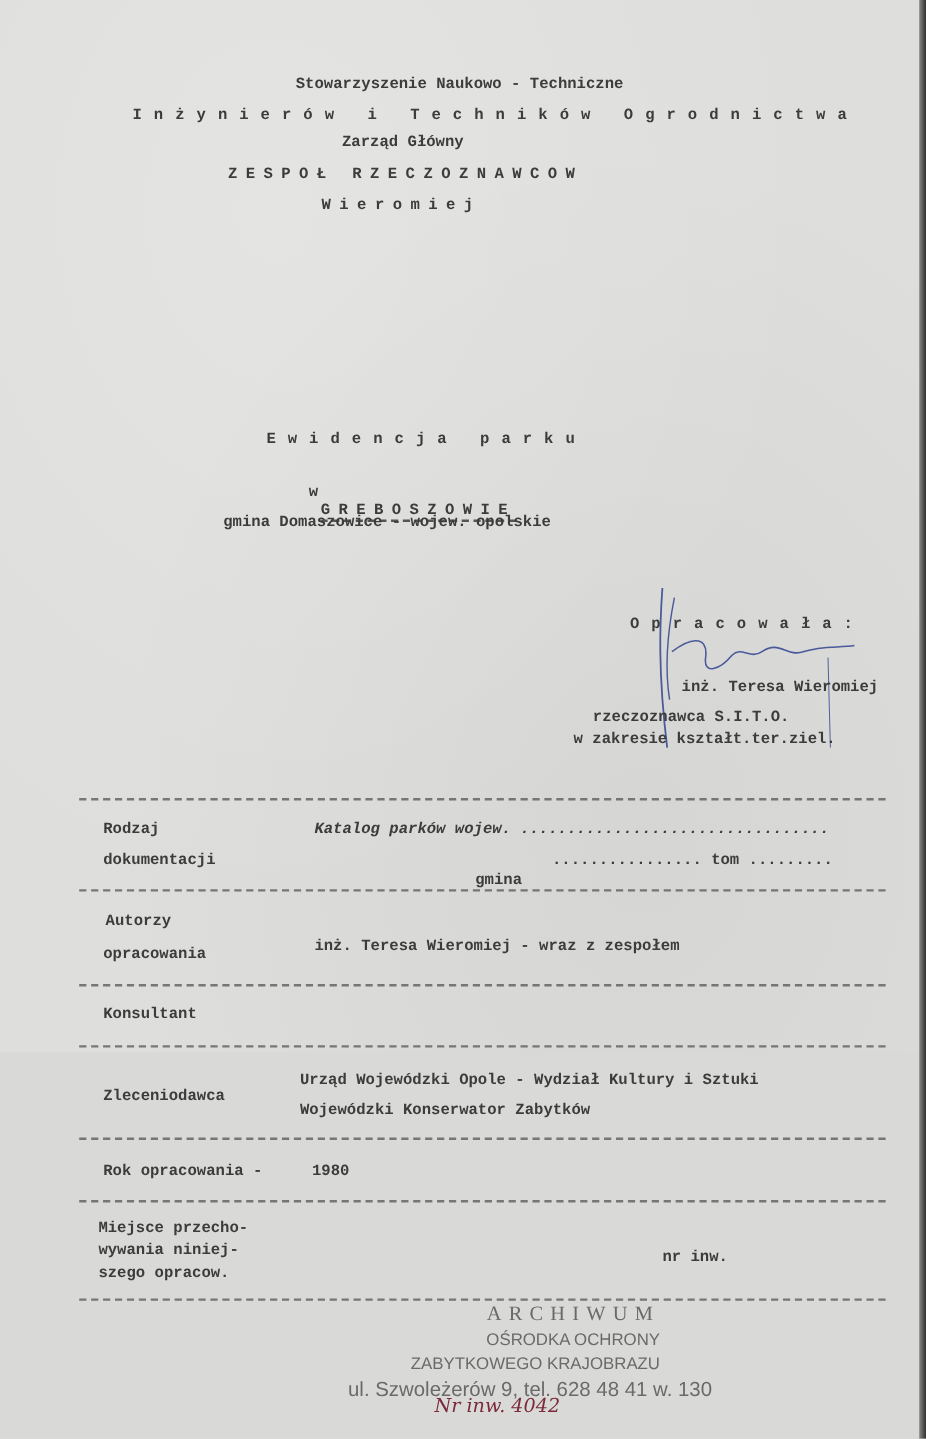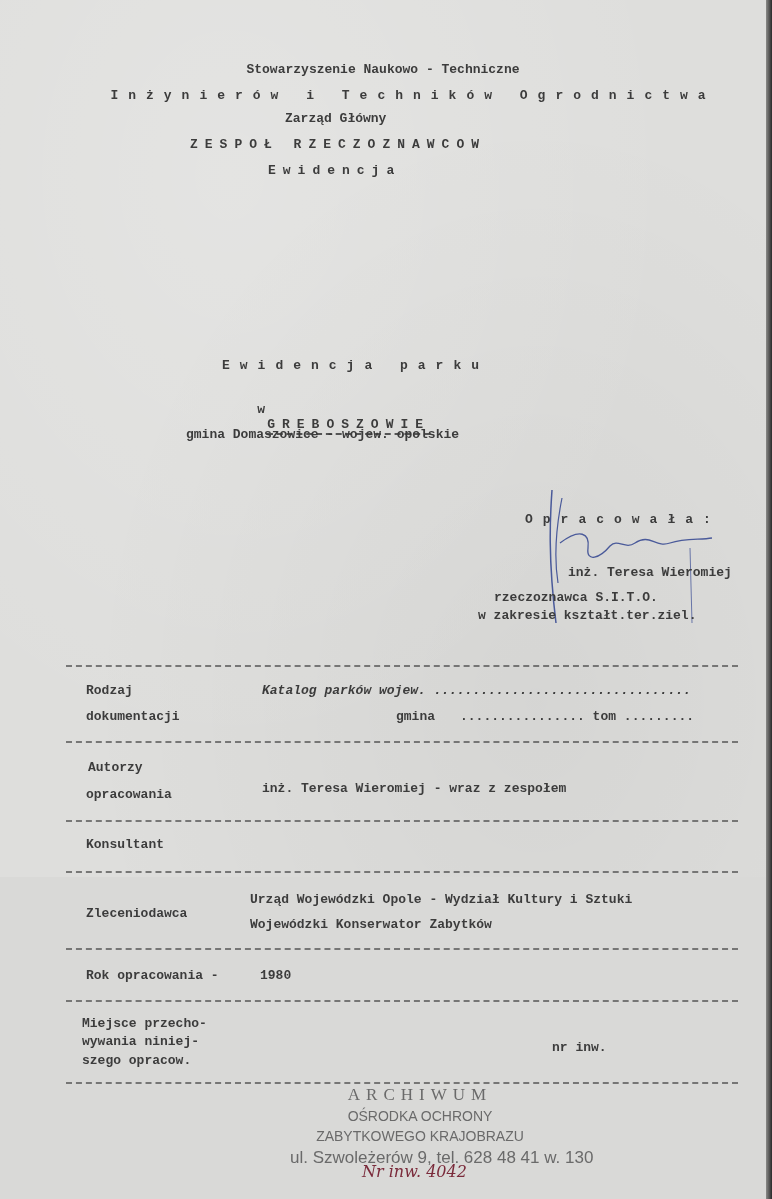--- a/index.html
+++ b/index.html
@@ -28,40 +28,40 @@
     .center { left: 0; width: 766px; text-align: center; }
     .dash {
       position: absolute; height: 0; border-top: 2px dashed #555;
       opacity: 0.75;
     }
     .ul { border-bottom: 2px dashed #555; padding-bottom: 1px; }
     .sig {
       position: absolute; left: 540px; top: 488px; width: 180px; height: 140px;
     }
     .stamp {
-      position: absolute; left: 290px; width: 260px; text-align: center;
+      position: absolute; left: 290px; width: 260px; text-align: right;
       font-family: "Liberation Sans", "DejaVu Sans", sans-serif; color: #6a6a6a;
     }
     .stamp-title { font-family: "Liberation Serif", "DejaVu Serif", serif; font-size: 17px; letter-spacing: 6px; top: 1085px; }
     .stamp-l { font-size: 14px; }
     .hand {
       font-family: "DejaVu Serif", serif; font-style: italic; color: #7a2a3a;
       font-size: 16px;
     }
   </style>
 </head>
 <body>
 
 <div class="page">
 
   <div class="abs tw center" style="top:62px;">Stowarzyszenie Naukowo - Techniczne</div>
   <div class="abs tw center wide" style="top:88px; left:30px;">Inżynierów i Techników Ogrodnictwa</div>
   <div class="abs tw" style="top:111px; left:285px;">Zarząd Główny</div>
   <div class="abs tw spaced" style="top:137px; left:190px;">ZESPOŁ RZECZOZNAWCOW</div>
-  <div class="abs tw spaced" style="top:163px; left:268px;">Ewidencja</div>
+  <div class="abs tw spaced" style="top:163px; left:268px;">Wieromiej</div>
 
   <div class="abs tw wide" style="top:358px; left:222px;">Ewidencja parku</div>
   <div class="abs tw" style="top:387px; left:226px;">
     <span>w</span>
     <span class="ul spaced" style="margin-left:10px;">GREBOSZOWIE</span>
   </div>
   <div class="abs tw" style="top:427px; left:186px;">gmina Domaszowice - wojew. opolskie</div>
 
   <div class="abs tw wide" style="top:512px; left:525px;">Opracowała:</div>
   <svg class="sig" viewBox="0 0 180 140">
@@ -72,21 +72,21 @@
   </svg>
   <div class="abs tw" style="top:565px; left:523px;margin-left:45px;">inż. Teresa Wieromiej</div>
   <div class="abs tw" style="top:590px; left:494px;">rzeczoznawca S.I.T.O.</div>
   <div class="abs tw" style="top:608px; left:478px;">w zakresie kształt.ter.ziel.</div>
 
   <div class="dash" style="top:665px; left:66px; width:672px;"></div>
 
   <div class="abs tw" style="top:683px; left:86px;">Rodzaj</div>
   <div class="abs tw" style="top:709px; left:86px;">dokumentacji</div>
   <div class="abs tw" style="top:683px; left:262px;font-style:italic;">Katalog parków wojew. .................................</div>
-  <div class="abs tw" style="top:709px; left:396px;">gmina</div>
+  <div class="abs tw" style="top:726px; left:396px;">gmina</div>
   <div class="abs tw" style="top:709px; left:460px;">................ tom .........</div>
 
   <div class="dash" style="top:741px; left:66px; width:672px;"></div>
 
   <div class="abs tw" style="top:760px; left:88px;">Autorzy</div>
   <div class="abs tw" style="top:787px; left:86px;">opracowania</div>
   <div class="abs tw" style="top:781px; left:262px;">inż. Teresa Wieromiej - wraz z zespołem</div>
 
   <div class="dash" style="top:820px; left:66px; width:672px;"></div>
 

